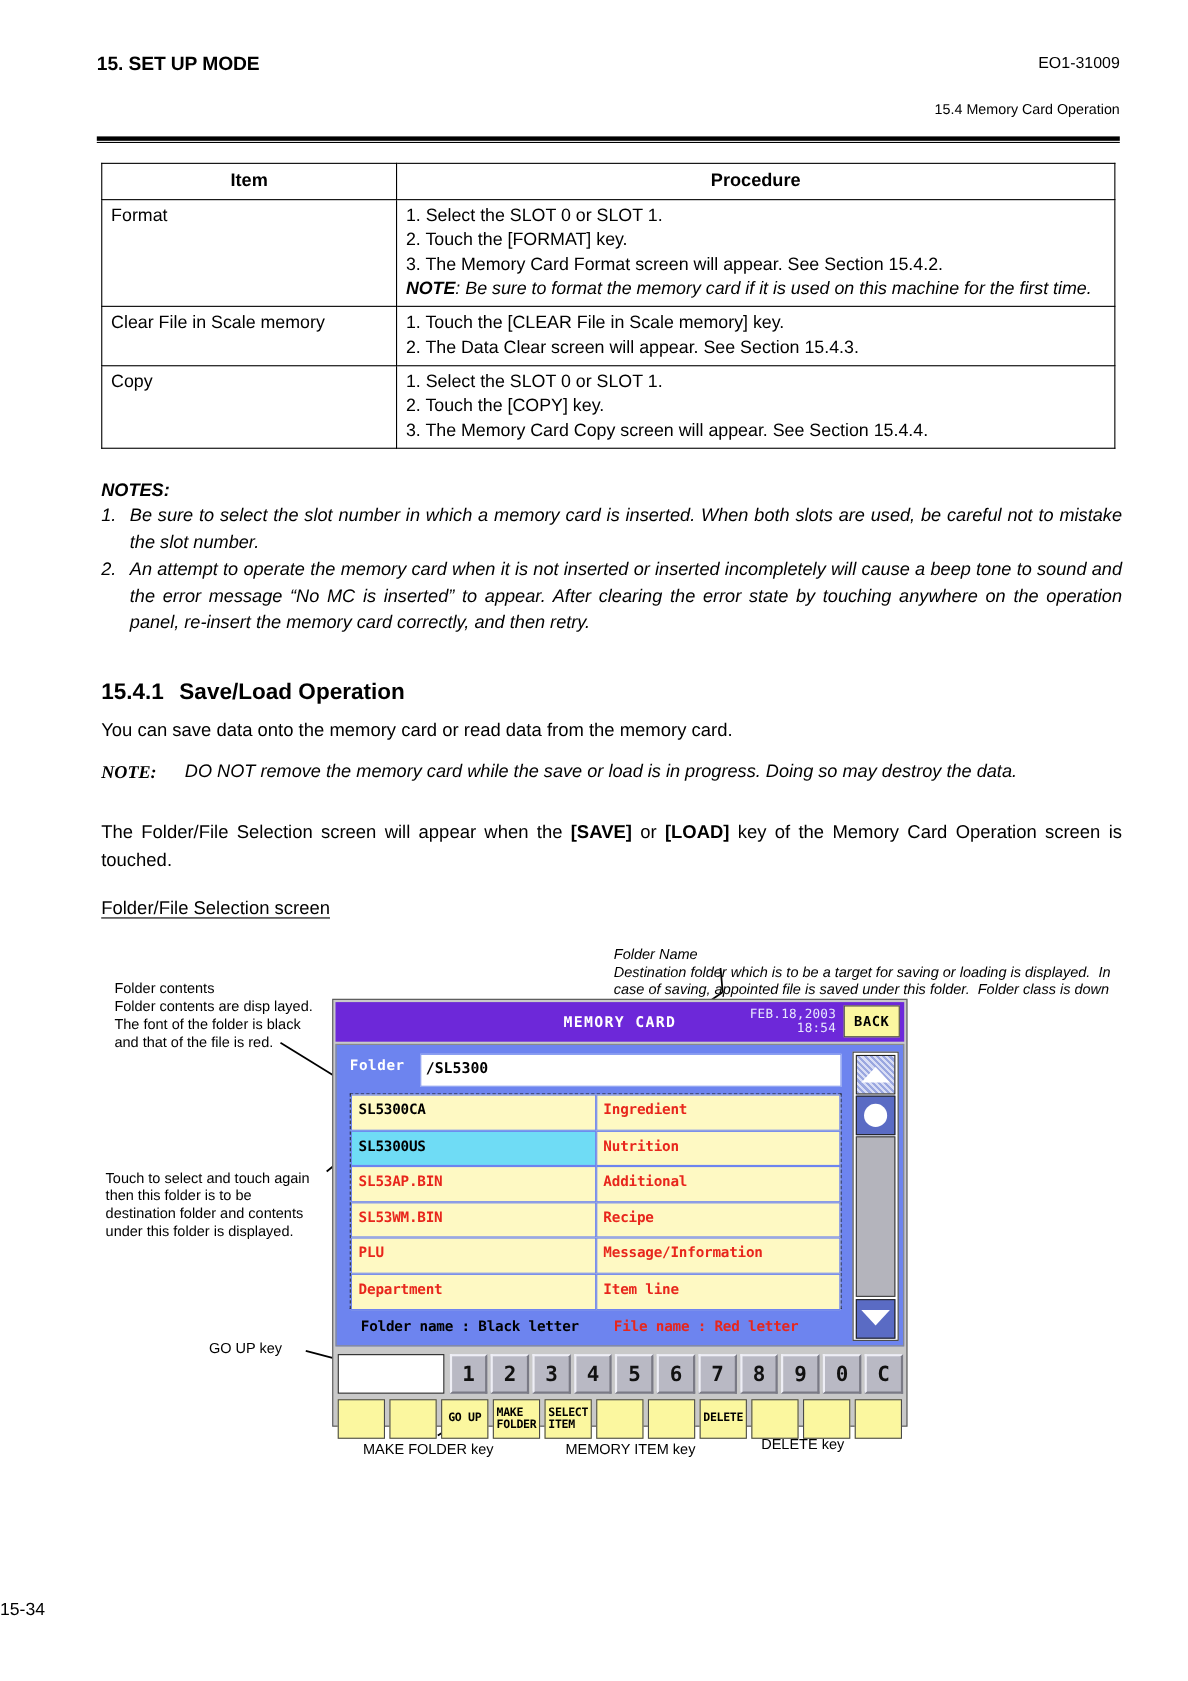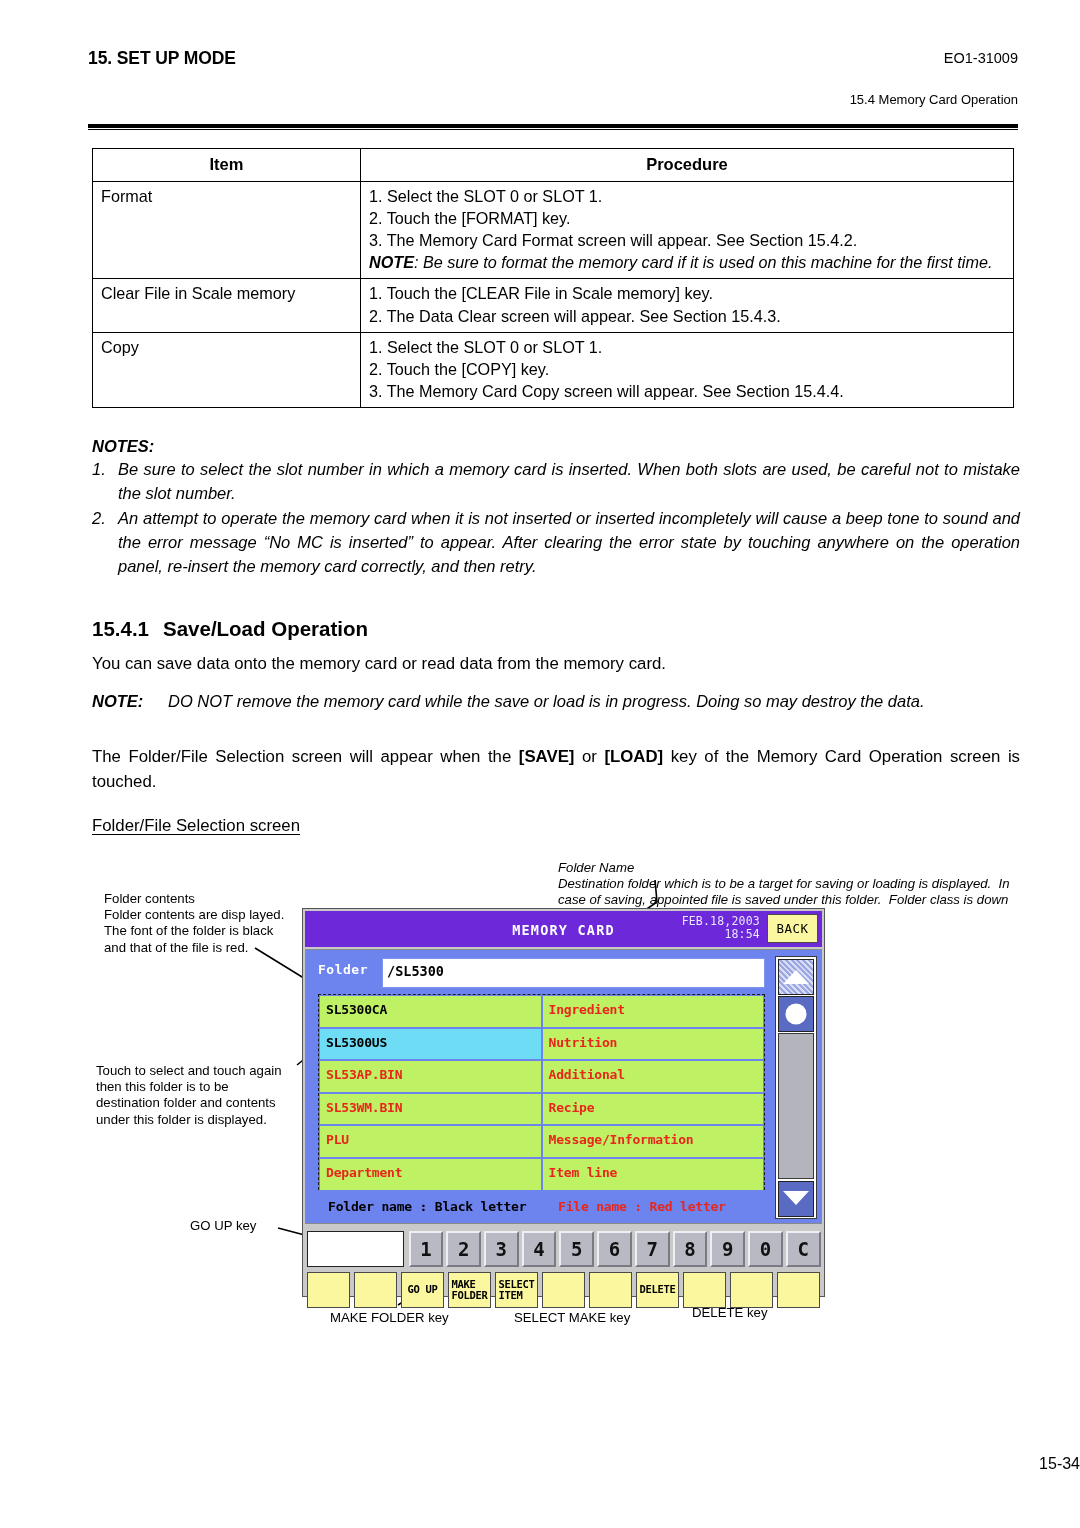--- a/index.html
+++ b/index.html
@@ -139,20 +139,21 @@
     top: 690px;
     width: 928px;
     display: flex;
     font-size: 16.5px;
     line-height: 1.42;
   }
   .note-block2 .lbl {
     font-weight: bold;
     font-style: italic;
     flex: 0 0 76px;
+    font-family: Liberation Serif, serif;
   }
   .note-block2 .txt {
     font-style: italic;
     flex: 1 1 auto;
   }
 
   .body-p2 {
     position: absolute;
     left: 92px;
     top: 745px;
@@ -238,21 +239,21 @@
   .back-key {
     position: absolute;
     right: 4px;
     top: 3px;
     width: 51px;
     height: 29px;
     background: #fbf7a0;
     border: 1.5px solid #4a4a4a;
     box-sizing: border-box;
     font-size: 12.5px;
-    font-weight: normal;
+    font-weight: bold;
     color: #000;
     text-align: center;
     line-height: 27px;
     letter-spacing: 0.5px;
   }
   .lcd-body {
     position: absolute;
     left: 2px;
     top: 40px;
     right: 2px;
@@ -301,21 +302,21 @@
     box-sizing: border-box;
     background: #6d84ef;
   }
   .fg-row {
     display: flex;
     height: 32.6px;
     box-sizing: border-box;
   }
   .fg-cell {
     flex: 1 1 50%;
-    background: #bef264;
+    background: #fef9c3;
     border: 1px solid #6d84ef;
     box-sizing: border-box;
     font-size: 13px;
     font-weight: bold;
     padding: 6px 0 0 6px;
     letter-spacing: -0.2px;
     overflow: hidden;
     white-space: nowrap;
   }
   .fg-cell.black { color: #000000; }
@@ -445,23 +446,22 @@
     line-height: 1.05;
     letter-spacing: -0.3px;
     white-space: pre-line;
   }
 
   
   .page-no {
     position: absolute;
     left: 0; right: 0;
     top: 1455px;
-    text-align: right;
+    text-align: left;
     font-size: 16px;
-    padding-left: 12px;
   }
 </style>
 </head>
 <body>
 
 <div class="page-header">
   <div class="hdr-left">15. SET UP MODE</div>
   <div class="hdr-right">EO1-31009</div>
   <div class="hdr-sub">15.4 Memory Card Operation</div>
 </div>
@@ -535,21 +535,21 @@
 
 <div class="subhead">Folder/File Selection screen</div>
 
 <div class="anno" id="anno-folder-name" style="white-space:pre-wrap;">Folder Name
 Destination folder which is to be a target for saving or loading is displayed.  In case of saving, appointed file is saved under this folder.  Folder class is down to 8 max.</div>
 <div class="anno" id="anno-folder-contents" style="white-space:pre-wrap;">Folder contents
 Folder contents are disp layed.  The font of the folder is black and that of the file is red.</div>
 <div class="anno" id="anno-touch-select">Touch to select and touch again then this folder is to be destination folder and contents under this folder is displayed.</div>
 <div class="anno" id="anno-goup">GO UP key</div>
 <div class="anno" id="anno-makefolder">MAKE FOLDER key</div>
-<div class="anno" id="anno-selectitem">SELECT MAKE key</div>
+<div class="anno" id="anno-selectitem">MEMORY ITEM key</div>
 <div class="anno" id="anno-delete">DELETE key</div>
 
 <svg class="leader" xmlns="http://www.w3.org/2000/svg">
   <line x1="655" y1="880" x2="657" y2="902" stroke="#000" stroke-width="1.6"></line>
   <line x1="657" y1="902" x2="560" y2="968" stroke="#000" stroke-width="1.6"></line>
   <line x1="255" y1="948" x2="307" y2="980" stroke="#000" stroke-width="1.6"></line>
   <line x1="297" y1="1065" x2="318" y2="1048" stroke="#000" stroke-width="1.6"></line>
   <line x1="278" y1="1228" x2="430" y2="1268" stroke="#000" stroke-width="1.6"></line>
   <line x1="398" y1="1305" x2="443" y2="1277" stroke="#000" stroke-width="1.6"></line>
   <line x1="580" y1="1305" x2="547" y2="1277" stroke="#000" stroke-width="1.6"></line>

